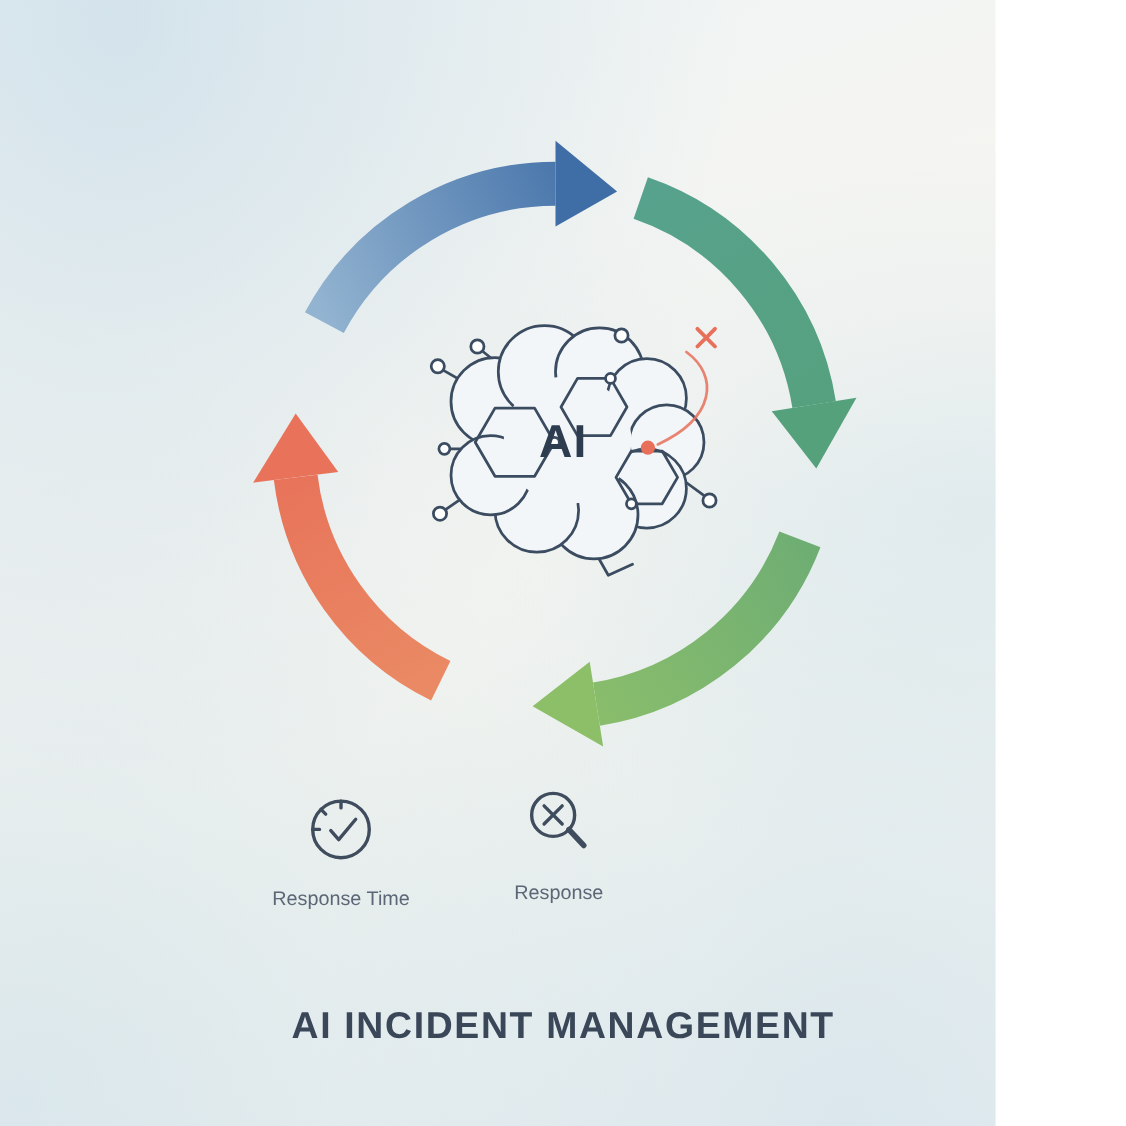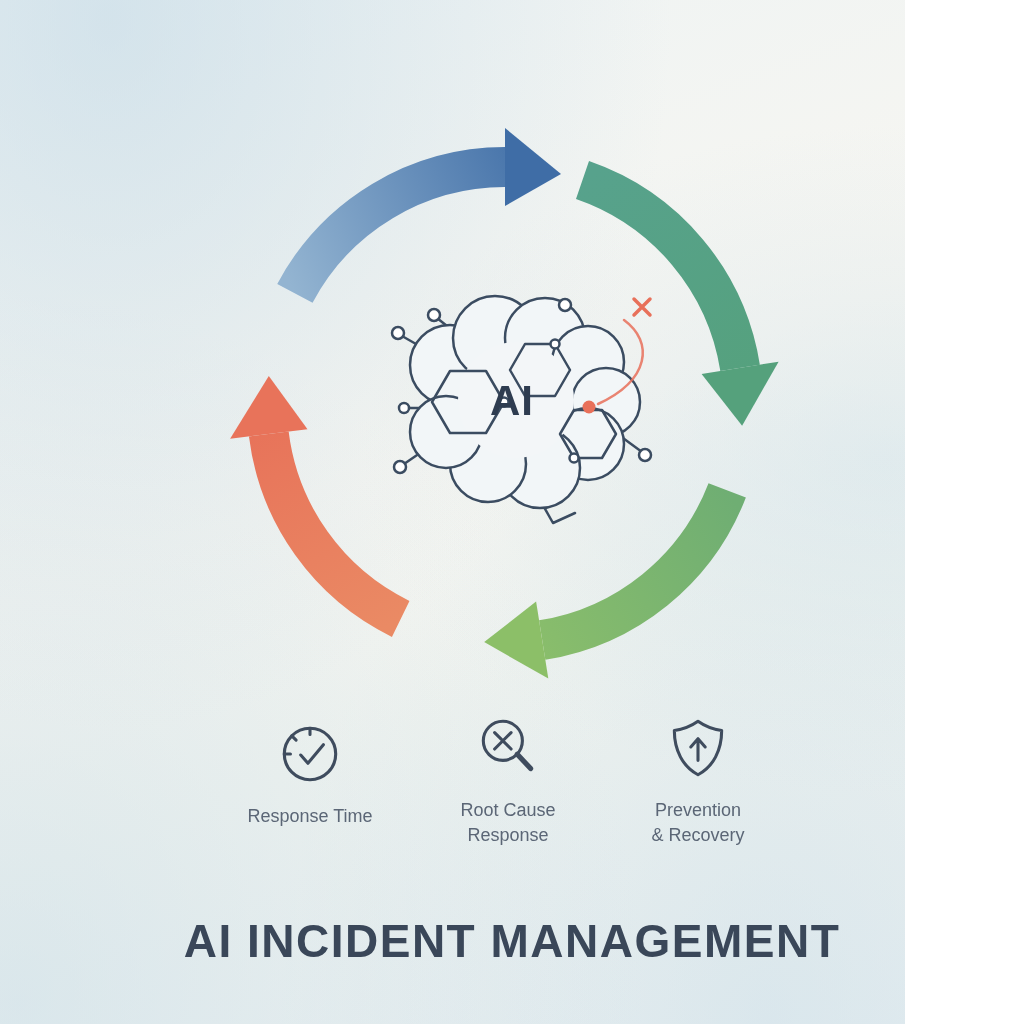--- a/index.html
+++ b/index.html
@@ -24,21 +24,21 @@
     font-size:18px;line-height:1.38;
     color:#5b6676;
     text-align:center;
   }
   .f1{left:200px;top:6px;}
   .f2{left:398px;top:0;}
   .f3{left:588px;top:0;}
   .page-title{
     position:absolute;left:0;top:914px;width:1024px;
     text-align:center;
-    font-size:46px;font-weight:bold;letter-spacing:1.5px;
+    font-size:34px;font-weight:bold;letter-spacing:1.5px;
     color:#3a4759;
   }
   .ai-label{
     font-family:"Liberation Sans",sans-serif;
     font-size:42px;font-weight:bold;letter-spacing:1px;
     fill:#2e3c50;
   }
 </style>
 </head>
 <body>
@@ -134,35 +134,22 @@
 
     <div class="feature f2">
       <svg width="72" height="72" viewBox="-35 -35 70 70">
         <g stroke="#3f4c5e" stroke-width="3" fill="none" stroke-linecap="round" stroke-linejoin="round">
           <circle cx="-5" cy="-7" r="19"></circle>
           <path d="M -13 -15 L 3 1 M 3 -15 L -13 1"></path>
           <path d="M 9 6 L 22 20" stroke-width="5"></path>
         </g>
       </svg>
       <div class="feature-label">
-        <div>Root Cause</div>
         <div>Response</div>
       </div>
     </div>
 
-    <div class="feature f3">
-      <svg width="72" height="72" viewBox="-35 -35 70 70">
-        <g stroke="#3f4c5e" stroke-width="3" fill="none" stroke-linecap="round" stroke-linejoin="round">
-          <path d="M 0 -26 C 7 -21 16 -18 23 -17 C 23 2 15 18 0 26 C -15 18 -23 2 -23 -17 C -16 -18 -7 -21 0 -26 Z"></path>
-          <path d="M 0 12 L 0 -8 M -7 -1 L 0 -9 L 7 -1"></path>
-        </g>
-      </svg>
-      <div class="feature-label">
-        <div>Prevention</div>
-        <div>&amp; Recovery</div>
-      </div>
-    </div>
 
   </div>
 
   <div class="page-title">AI INCIDENT MANAGEMENT</div>
 
 </div>
 
 </body></html>

